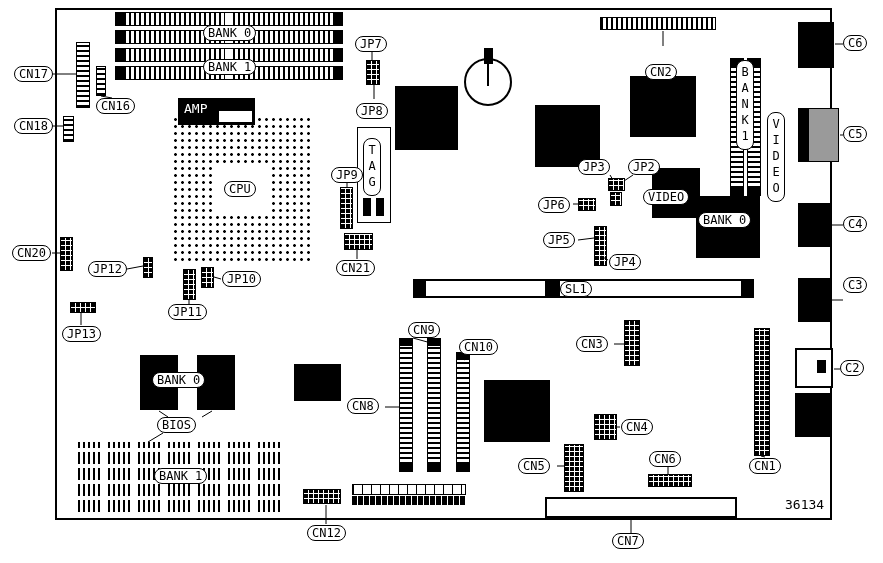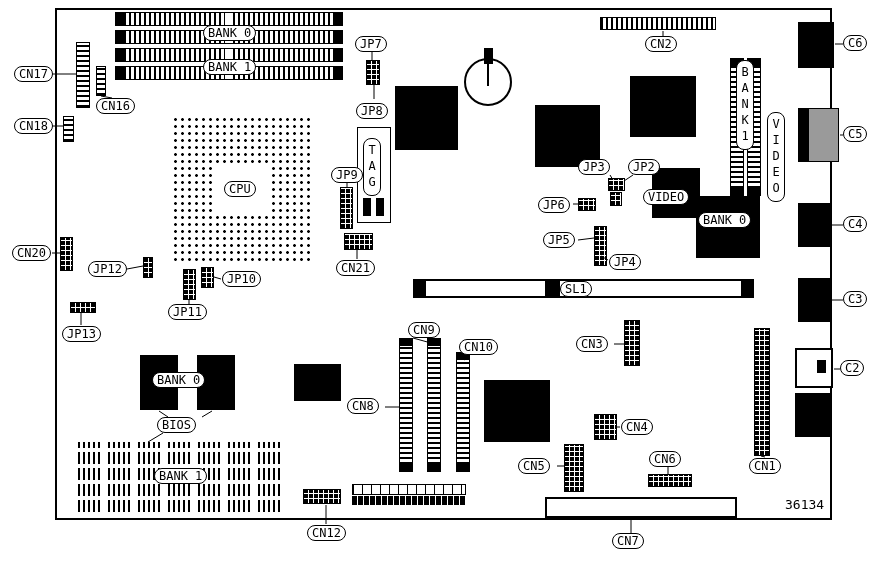--- a/index.html
+++ b/index.html
@@ -101,20 +101,24 @@
   <div class="lbl" style="left:203px;top:25px">BANK 0</div>
   <div class="lbl" style="left:203px;top:59px">BANK 1</div>
 
   <div class="hstripe" style="left:76px;top:42px;width:14px;height:66px"></div>
   <div class="hstripe" style="left:96px;top:66px;width:10px;height:30px"></div>
   <div class="hstripe" style="left:63px;top:116px;width:11px;height:26px"></div>
   <div class="lbl" style="left:14px;top:66px">CN17</div>
   <div class="lbl" style="left:96px;top:98px">CN16</div>
   <div class="lbl" style="left:14px;top:118px">CN18</div>
 
+  <div class="amp">
+    <span>AMP</span>
+    <div class="amp-window"></div>
+  </div>
 
   <div class="cpu">
     <div class="cpu-center"></div>
   </div>
   <div class="lbl" style="left:224px;top:181px">CPU</div>
 
   <div class="tag-chip"></div>
   <div class="blk" style="left:363px;top:198px;width:8px;height:18px"></div>
   <div class="blk" style="left:376px;top:198px;width:8px;height:18px"></div>
   <div class="lbl vert" style="left:363px;top:138px">TAG</div>
@@ -130,21 +134,21 @@
   <div class="blk" style="left:484px;top:48px;width:9px;height:16px"></div>
   <div class="battery"></div>
   <div class="blk" style="left:487px;top:64px;width:2px;height:22px"></div>
 
   <div class="lbl" style="left:331px;top:167px">JP9</div>
   <div class="pin" style="left:340px;top:187px;width:13px;height:42px"></div>
   <div class="pin" style="left:344px;top:233px;width:29px;height:17px"></div>
   <div class="lbl" style="left:336px;top:260px">CN21</div>
 
   <div class="vstripe" style="left:600px;top:17px;width:116px;height:13px"></div>
-  <div class="lbl" style="left:645px;top:36px">CN2</div>
+  <div class="lbl" style="left:645px;top:64px">CN2</div>
 
   <div class="sockcol" style="left:730px;top:58px;width:14px;height:138px">
     <div class="cap"></div>
       <div class="seg"></div>
       <div class="cap"></div>
   </div>
   <div class="sockcol" style="left:747px;top:58px;width:14px;height:138px">
     <div class="cap"></div>
       <div class="seg"></div>
       <div class="cap"></div>
@@ -240,21 +244,21 @@
   <div class="blk" style="left:798px;top:108px;width:10px;height:54px"></div>
   <div class="port-gray" style="left:808px;top:108px;width:31px;height:54px"></div>
   <div class="blk" style="left:798px;top:203px;width:33px;height:44px"></div>
   <div class="blk" style="left:798px;top:278px;width:33px;height:44px"></div>
   <div class="wht" style="left:795px;top:348px;width:38px;height:40px"></div>
   <div class="blk" style="left:817px;top:360px;width:9px;height:13px"></div>
   <div class="blk" style="left:795px;top:393px;width:36px;height:44px"></div>
   <div class="lbl" style="left:843px;top:35px">C6</div>
   <div class="lbl" style="left:843px;top:126px">C5</div>
   <div class="lbl" style="left:843px;top:216px">C4</div>
-  <div class="lbl" style="left:843px;top:291px">C3</div>
+  <div class="lbl" style="left:843px;top:277px">C3</div>
   <div class="lbl" style="left:840px;top:360px">C2</div>
 
   <svg class="lines" width="883" height="563">
     <g stroke="#000" stroke-width="1">
       <line x1="52" y1="74" x2="76" y2="74"></line>
       <line x1="52" y1="126" x2="64" y2="126"></line>
       <line x1="112" y1="98" x2="101" y2="96"></line>
       <line x1="52" y1="253" x2="61" y2="253"></line>
       <line x1="127" y1="269" x2="143" y2="266"></line>
       <line x1="221" y1="279" x2="214" y2="277"></line>

